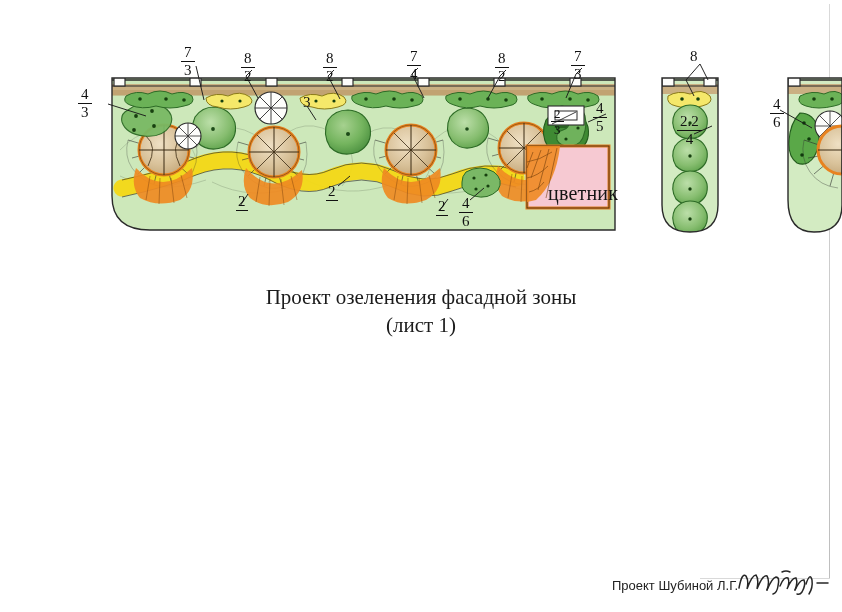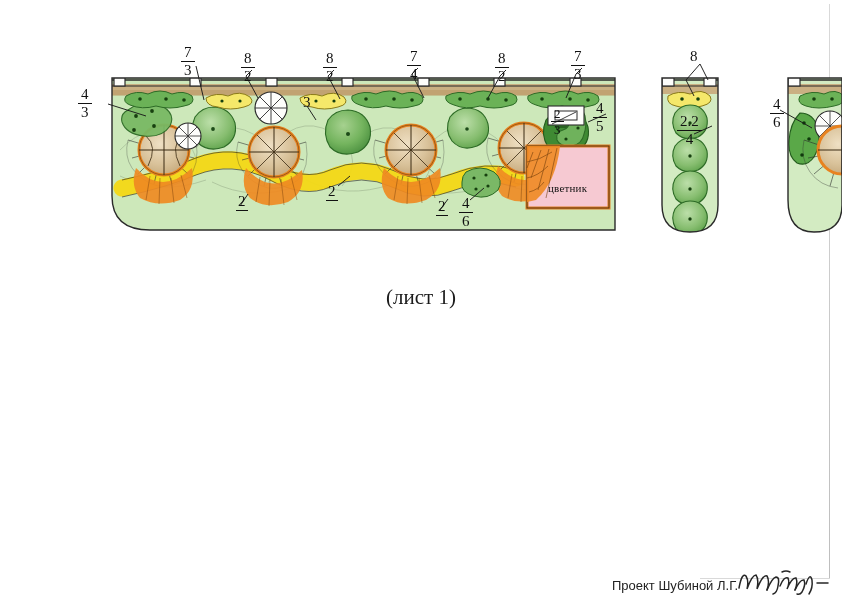--- a/index.html
+++ b/index.html
@@ -19,21 +19,21 @@
   .lab{position:absolute;font-family:"Liberation Serif","DejaVu Serif",serif;
        color:#111;line-height:1;text-align:center;white-space:nowrap;}
   .lab .num{display:block;font-size:15px;}
   .lab .den{display:block;font-size:15px;padding-top:1px;}
   .lab.frac .num{border-bottom:1.1px solid #111;padding:0 3px 1px 3px;display:inline-block;}
   .lab.single{font-size:15px;}
   .lab.underline{border-bottom:1.1px solid #111;padding:0 2px 1px 2px;}
 
   
   .tsvetnik{position:absolute;font-family:"Liberation Serif","DejaVu Serif",serif;
-            font-size:11px;color:#141414;letter-spacing:.2px;}
+            font-size:20px;color:#141414;letter-spacing:.2px;}
 
   
   .title{position:absolute;left:0;top:284px;width:842px;text-align:center;
          font-size:21px;color:#1b1b1b;line-height:1.32;}
   .title .l2{display:block;}
 
   
   .signblock{position:absolute;left:612px;top:566px;display:flex;align-items:flex-end;}
   .signtext{font-family:"Liberation Sans","DejaVu Sans",sans-serif;font-size:13px;color:#222;}
   .signmark{margin-left:-2px;margin-bottom:-3px;}
@@ -431,20 +431,21 @@
     <span class="den">4</span>
   </div>
   <div class="lab frac" style="left:770px;top:96px;">
     <span class="num">4</span>
     <span class="den">6</span>
   </div>
 
   <div class="tsvetnik" style="left:548px;top:182px;">цветник</div>
 
   <div class="title">
+    <span>Проект озеленения фасадной зоны</span>
     <span class="l2">(лист 1)</span>
   </div>
 
   <div class="signblock">
     <span class="signtext">Проект Шубиной Л.Г.</span>
     <svg class="signmark" width="95" height="30" viewBox="0 0 95 30">
       <g fill="none" stroke="#262626" stroke-width="1.5" stroke-linecap="round">
         <path d="M3,22 Q6,6 10,10 Q13,15 11,23 Q16,9 20,9 Q23,13 21,23 Q27,8 31,10 Q34,15 31,24"></path>
         <path d="M31,24 Q36,12 40,11 Q44,11 42,20 Q41,27 37,28"></path>
         <path d="M44,20 Q48,10 52,12 Q54,17 51,23 Q56,11 60,12 Q62,17 59,24"></path>

